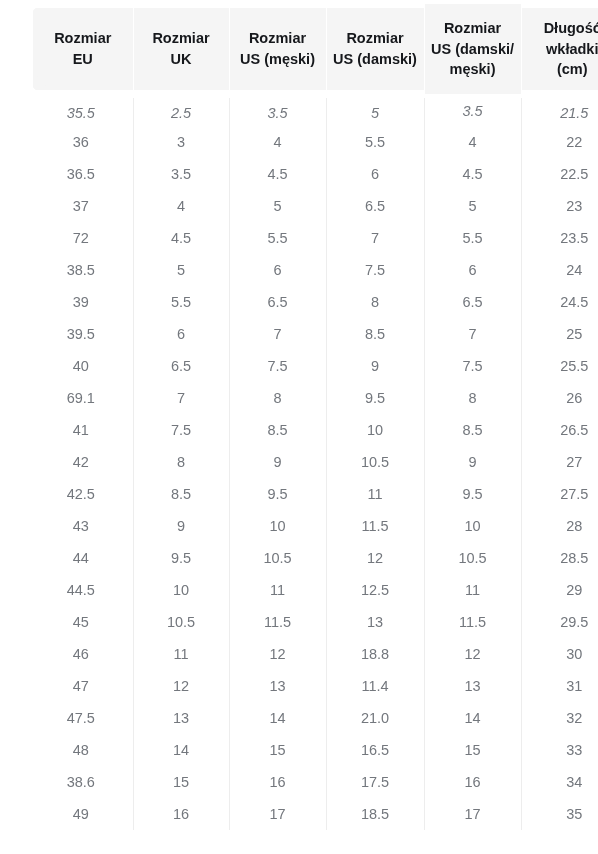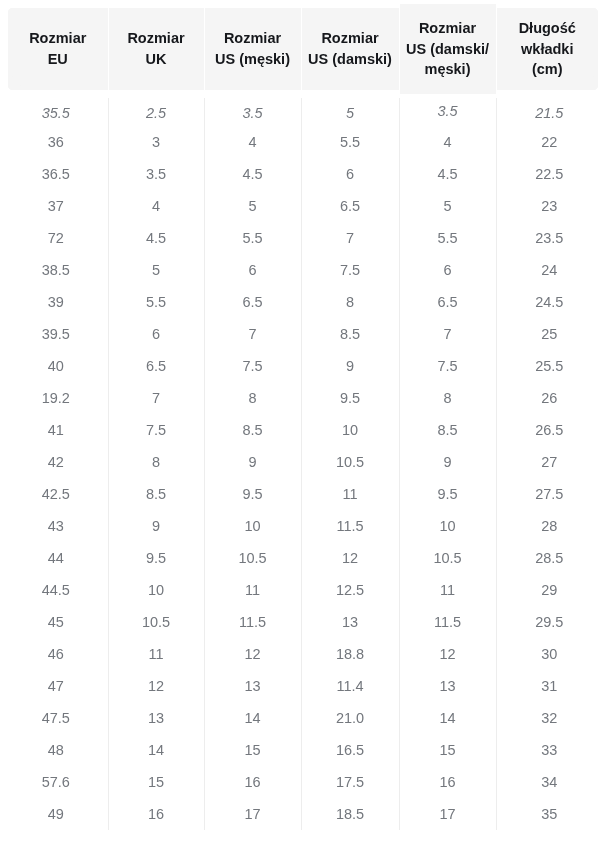--- a/index.html
+++ b/index.html
@@ -12,20 +12,21 @@
     width: 598px;
     height: 854px;
     font-family: "Liberation Sans", "DejaVu Sans", sans-serif;
     -webkit-font-smoothing: antialiased;
   }
 
   .size-table-wrap {
     width: 522px;
     box-sizing: border-box;
     padding: 0;
+    margin-left: 25px;
   }
 
   table.size-table {
     width: 598px;
     border-collapse: collapse;
     table-layout: fixed;
   }
 
   
   col.c0 { width: 104px; }
@@ -188,21 +189,21 @@
         </tr>
         <tr>
           <td>40</td>
           <td>6.5</td>
           <td>7.5</td>
           <td>9</td>
           <td>7.5</td>
           <td>25.5</td>
         </tr>
         <tr>
-          <td>19.2</td>
+          <td>69.1</td>
           <td>7</td>
           <td>8</td>
           <td>9.5</td>
           <td>8</td>
           <td>26</td>
         </tr>
         <tr>
           <td>41</td>
           <td>7.5</td>
           <td>8.5</td>
@@ -284,21 +285,21 @@
         </tr>
         <tr>
           <td>48</td>
           <td>14</td>
           <td>15</td>
           <td>16.5</td>
           <td>15</td>
           <td>33</td>
         </tr>
         <tr>
-          <td>57.6</td>
+          <td>38.6</td>
           <td>15</td>
           <td>16</td>
           <td>17.5</td>
           <td>16</td>
           <td>34</td>
         </tr>
         <tr>
           <td>49</td>
           <td>16</td>
           <td>17</td>

